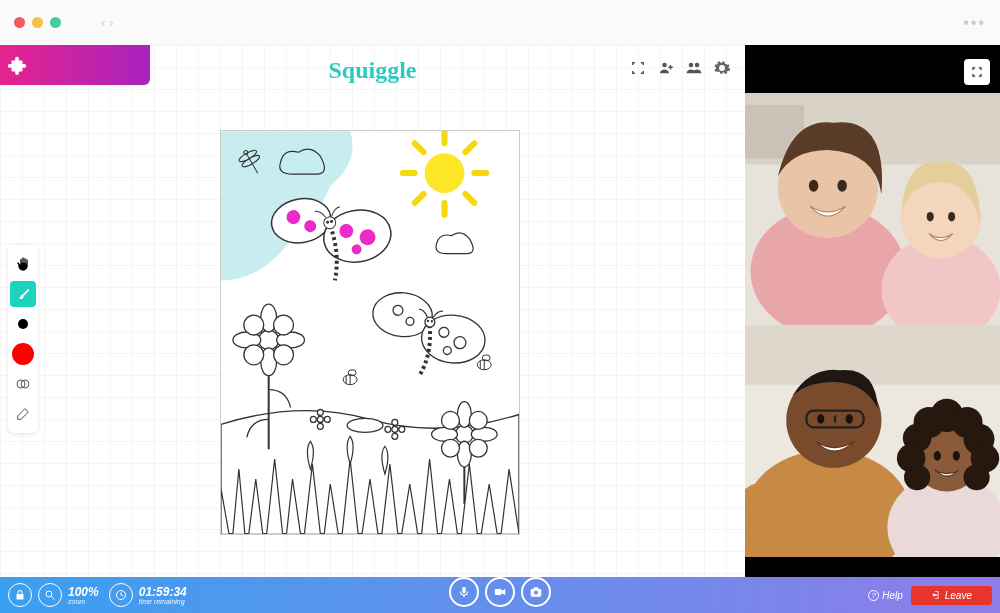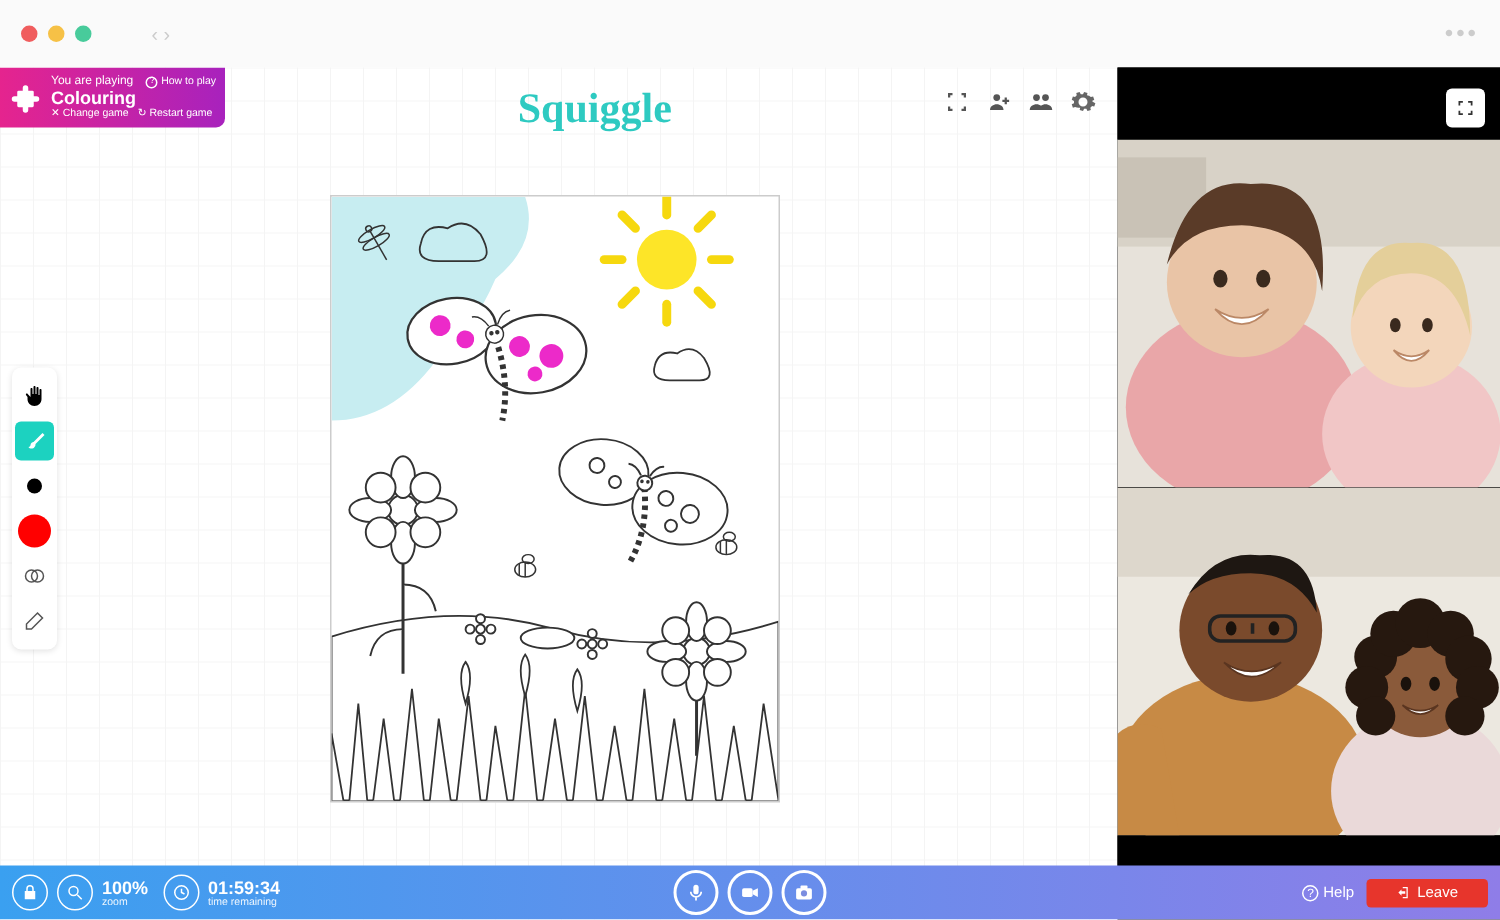--- a/index.html
+++ b/index.html
@@ -79,25 +79,24 @@
   .game-badge .gb-col { display:flex; flex-direction:column; line-height:1.1; flex:1;}
   .game-badge .gb-title { font-size: 12px; font-weight:700;}
   .game-badge .gb-row { display:flex; gap:6px; font-size:7px;}
   .game-badge .gb-top { display:flex; justify-content:space-between; align-items:center;}
   .game-badge .gb-how { font-size:7px; display:flex; align-items:center; gap:2px;}
   
   .logo {
     position: absolute;
     top: 12px; left: 50%; transform: translateX(-50%);
     font-family: 'Brush Script MT', cursive;
-    font-size: 28px;
+    font-size: 24px;
     color: #2ecac1;
     font-weight: bold;
     z-index: 5;
-    margin-left: 24px;
   }
   
   .top-right-ctrls {
     position:absolute; top:14px; right:14px;
     display:flex; gap:10px; z-index:5;
   }
   .tr-btn {
     width:18px; height:18px; color:#555;
     cursor:pointer;
   }
@@ -155,24 +154,25 @@
     display:flex; align-items:center; justify-content:center;
     cursor:pointer; z-index:5;
     box-shadow:0 1px 3px rgba(0,0,0,0.2);
   }
   
   .bottom-bar {
     position: absolute;
     left:0; right:0; bottom:0;
     height: 36px;
     background: linear-gradient(90deg, #3aa0f0 0%, #8f7de8 100%);
-    display:flex; align-items:center;
+    display:flex; 
     padding: 0 8px;
     color:#fff;
     z-index:50;
+    font-style:italic;
   }
   .bb-left { display:flex; align-items:center; gap:6px;}
   .bb-ic {
     width:24px; height:24px; border-radius:50%;
     border:1.5px solid #fff; display:flex; align-items:center; justify-content:center;
     font-size:12px; cursor:pointer;
   }
   .bb-stack { display:flex; flex-direction:column; line-height:1; margin-right:4px;}
   .bb-val { font-size:12px; font-weight:700;}
   .bb-lbl { font-size:7px; opacity:.9;}
@@ -209,34 +209,20 @@
 </div>
 
 <div class="app">
 
   <div class="canvas-area">
 
     <div class="game-badge">
       <svg class="puzzle-ic" viewBox="0 0 24 24">
         <path fill="#fff" d="M20 11h-2V8a1 1 0 0 0-1-1h-3V5a2 2 0 1 0-4 0v2H7a1 1 0 0 0-1 1v3H4a2 2 0 1 0 0 4h2v3a1 1 0 0 0 1 1h3v2a2 2 0 1 0 4 0v-2h3a1 1 0 0 0 1-1v-3h2a2 2 0 1 0 0-4z"></path>
       </svg>
-      <div class="gb-col">
-        <div class="gb-top">
-          <span>You are playing</span>
-          <span class="gb-how">
-            <span style="width:8px;height:8px;border:1px solid #fff;border-radius:50%;display:inline-flex;align-items:center;justify-content:center;font-size:6px">?</span>
-            <span>How to play</span>
-          </span>
-        </div>
-        <span class="gb-title">Colouring</span>
-        <div class="gb-row">
-          <span>✕ <span>Change game</span></span>
-          <span>↻ <span>Restart game</span></span>
-        </div>
-      </div>
     </div>
 
     <div class="logo">Squiggle</div>
 
     <div class="top-right-ctrls">
       <svg class="tr-btn" viewBox="0 0 24 24">
           <path fill="currentColor" d="M4 4l4 0 0 2-2 0 0 2-2 0zM20 4l-4 0 0 2 2 0 0 2 2 0zM4 20l4 0 0-2-2 0 0-2-2 0zM20 20l-4 0 0-2 2 0 0-2 2 0z"></path>
         </svg>
       <svg class="tr-btn" viewBox="0 0 24 24">
           <circle cx="10" cy="8" r="3" fill="currentColor"></circle>

